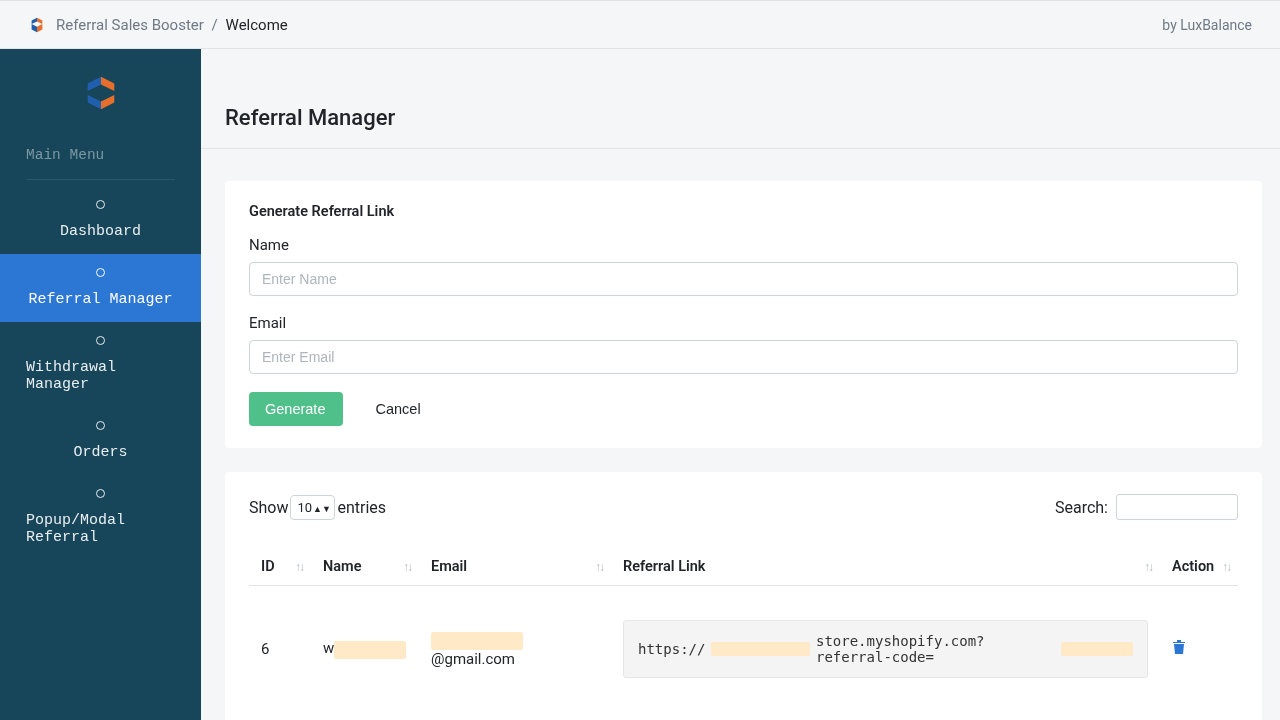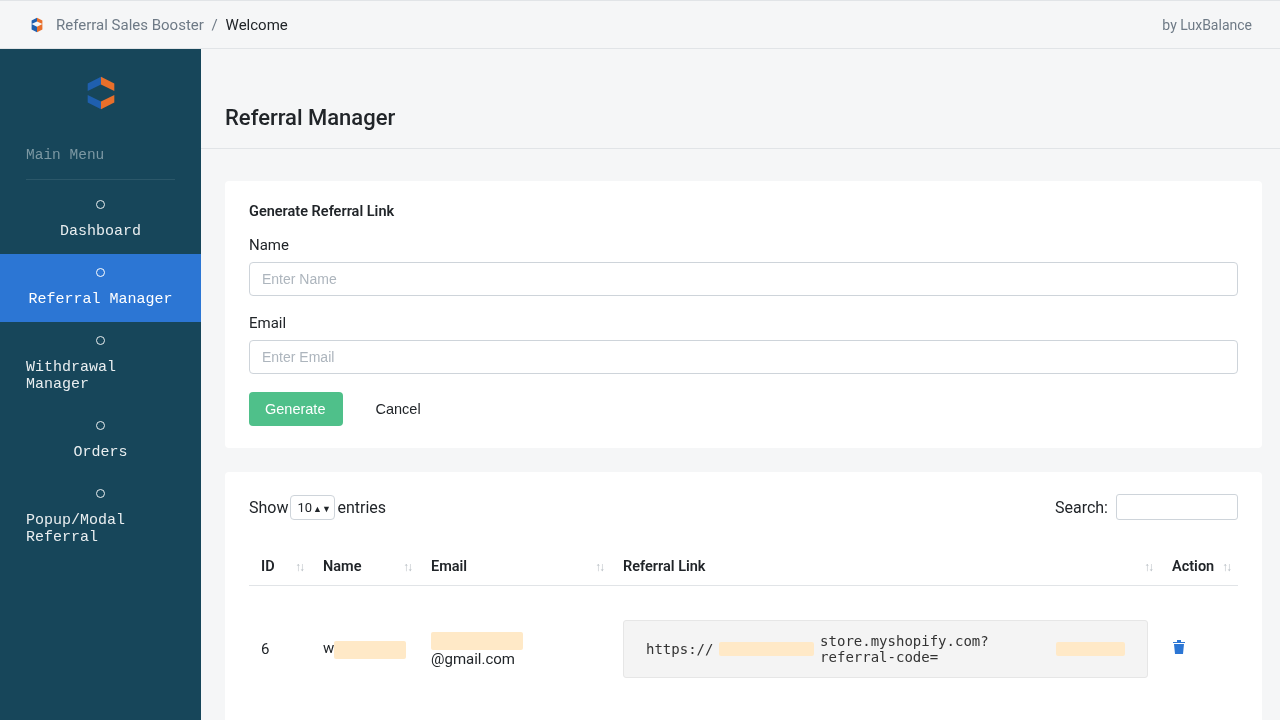--- a/index.html
+++ b/index.html
@@ -45,21 +45,21 @@
 .show-entries { display: flex; align-items: center; gap: 2px; font-size: 16px; color: #212529; }
 .entries-select { border: 1px solid #ced4da; border-radius: 4px; padding: 4px 6px; font-size: 13px; width: 45px; text-align: center; background: #fff; }
 .search-wrap { display: flex; align-items: center; gap: 8px; font-size: 16px; }
 .search-input { border: 1px solid #ced4da; border-radius: 3px; padding: 4px 8px; font-size: 14px; width: 122px; }
 
 table.data { width: 100%; border-collapse: collapse; }
 table.data thead th { text-align: left; font-size: 14.5px; font-weight: 600; color: #212529; padding: 10px 12px; border-bottom: 1px solid #e1e4e7; position: relative; }
 .sort-icon { position: absolute; right: 8px; top: 50%; transform: translateY(-50%); color: #b6bcc2; font-size: 12px; letter-spacing: -2px; }
 table.data tbody td { padding: 34px 12px; font-size: 15px; vertical-align: middle; }
 .redact { display: inline-block; background: #ffe9c7; height: 18px; vertical-align: middle; border-radius: 2px; }
-.link-box { background: #f4f4f4; border: 1px solid #e6e6e6; border-radius: 3px; padding: 12px 22px; font-family: ui-monospace, Menlo, Consolas, monospace; font-size: 14px; color: #333; display: flex; gap: 6px; align-items: center; }
+.link-box { background: #f4f4f4; border: 1px solid #e6e6e6; border-radius: 3px; padding: 12px 14px; font-family: ui-monospace, Menlo, Consolas, monospace; font-size: 14px; color: #333; display: flex; gap: 6px; align-items: center; }
 .trash-icon { color: #2c76d4; cursor: pointer; }
 </style>
 </head>
 <body>
 
 <div class="topbar">
   <div class="topbar-left">
     <svg class="topbar-logo" viewBox="0 0 40 40">
       <path d="M20 4 L32 10 L32 18 L20 12 Z" fill="#e86f2b"></path>
       <path d="M8 10 L20 4 L20 12 L8 18 Z" fill="#1f5fae"></path>

